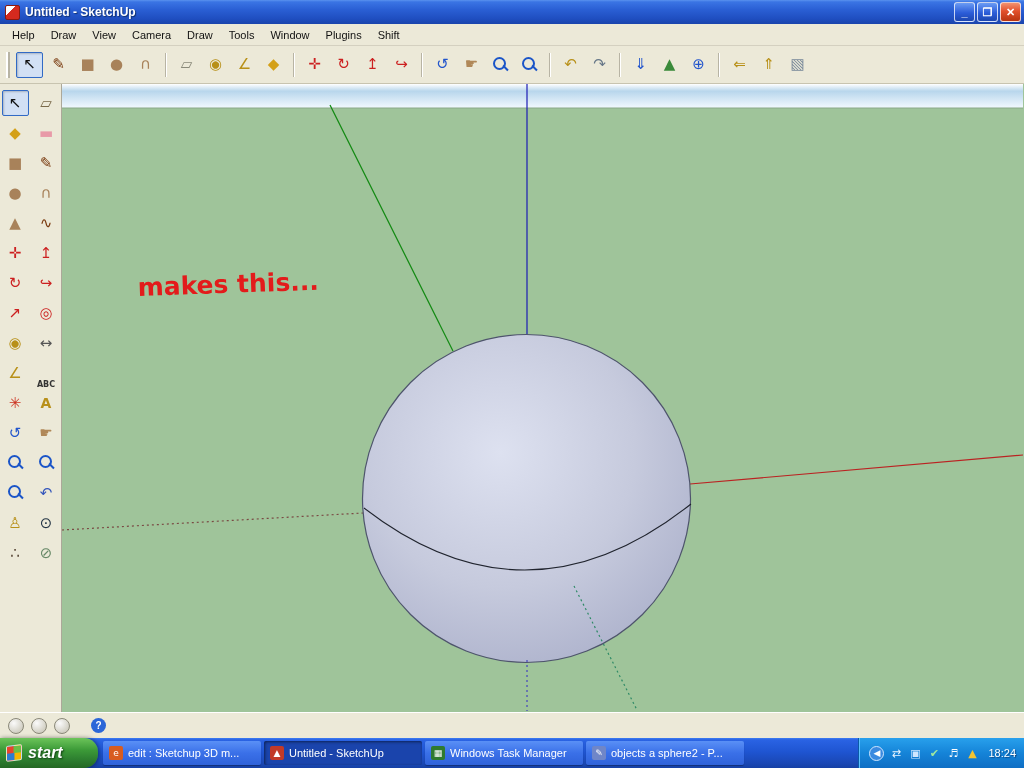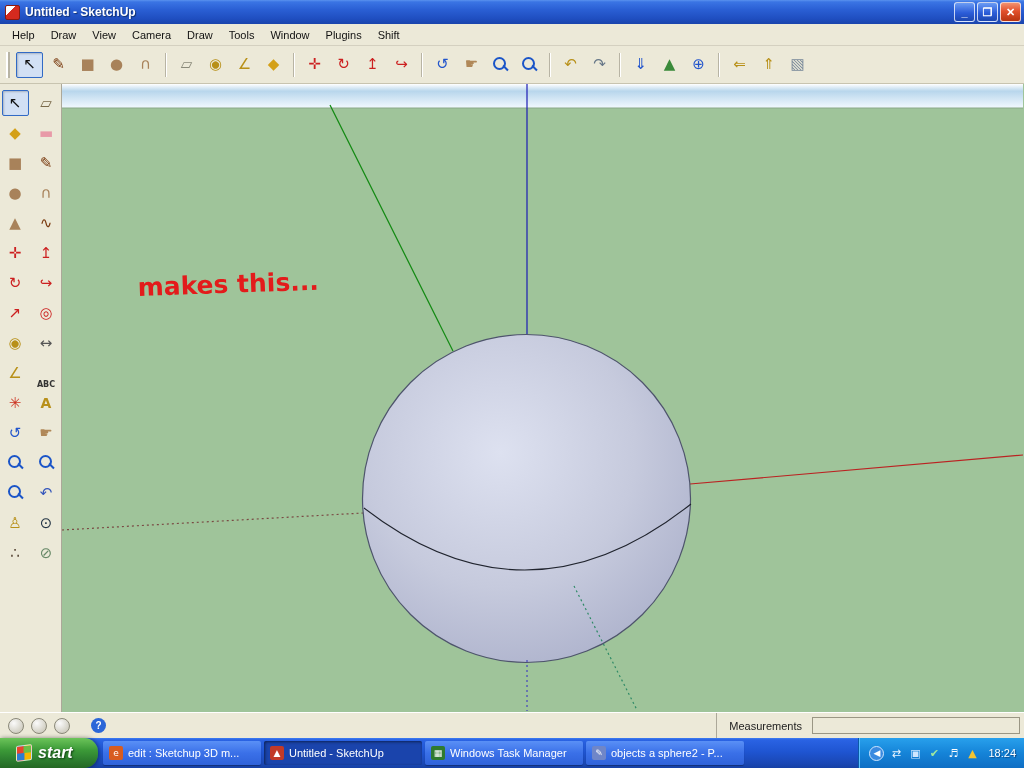--- a/index.html
+++ b/index.html
@@ -67,21 +67,21 @@
   .status-msg { color:#222; white-space:nowrap; overflow:hidden; }
   .vcb { margin-left:auto; display:flex; align-items:center; gap:10px; height:100%;
     border-left:1px solid #aca899; padding-left:12px; }
   .vcb-label { color:#222; }
   .vcb input { width:208px; height:17px; border:1px solid #9a9684; background:#ece9d8;
     font-family:"Liberation Sans",sans-serif; font-size:11px; padding:0 3px; margin-right:4px; }
 
   
   .taskbar { height:30px; display:flex; align-items:stretch;
     background:linear-gradient(180deg,#3d7df2 0,#2a63e4 6%,#1f55d2 45%,#1a47b4 85%,#1640a4 100%); }
-  .start-btn { width:98px; display:flex; align-items:center; gap:6px; padding-left:16px;
+  .start-btn { width:98px; display:flex; align-items:center; gap:6px; padding-left:6px;
     background:linear-gradient(180deg,#6cc45a 0%,#3c9a38 40%,#2e8030 70%,#246824 100%);
     border-radius:0 14px 14px 0; box-shadow:1px 0 4px rgba(0,0,0,.45); cursor:pointer; }
   .winflag { width:16px; height:16px; border-radius:2px; transform:skewY(-6deg);
     background:conic-gradient(#6cbe45 0 25%, #f7b500 25% 50%, #2d7dd2 50% 75%, #e8442c 75% 100%);
     border:1px solid rgba(255,255,255,.7); }
   .start-lbl { color:#fff; font-size:16px; font-weight:bold; font-style:italic;
     text-shadow:1px 1px 2px #123c12; }
   .tasks { flex:1; display:flex; align-items:center; gap:3px; padding:0 5px; overflow:hidden; }
   .task { width:158px; min-width:120px; height:24px; display:flex; align-items:center; gap:5px;
     padding:0 6px; border-radius:2px; cursor:pointer;
@@ -378,24 +378,20 @@
           
         </div>
         <div class="status-circle" data-name="status-indicator-2">
           
         </div>
         <div class="status-circle" data-name="status-indicator-3">
           
         </div>
       </div>
     <div class="help-icon" data-name="help-icon">?</div>
-    <div class="vcb" data-name="measurements-box">
-      <span class="vcb-label" data-name="measurements-label">Measurements</span>
-      <input data-name="measurements-input" value="" style="">
-    </div>
   </div>
 
 </div>
 
 <div class="taskbar" data-name="taskbar">
   <div class="start-btn" data-name="start-button">
     <span class="winflag" data-name="windows-logo-icon"></span>
     <span class="start-lbl" data-name="start-button-label">start</span>
   </div>
   <div class="tasks" data-name="taskbar-tasks">

